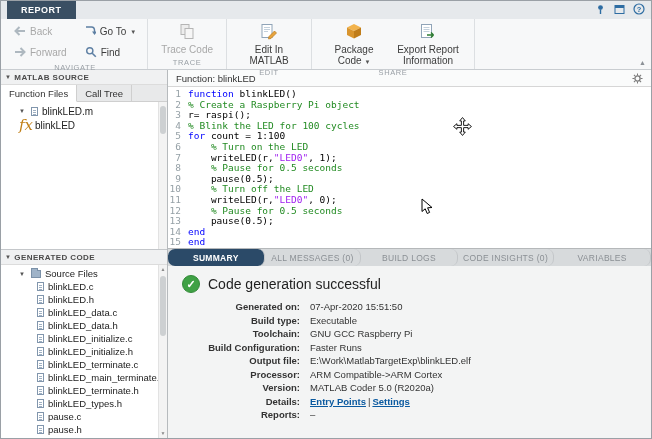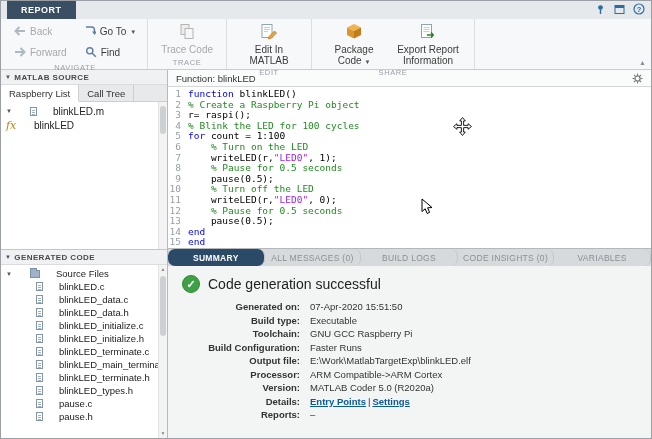--- a/index.html
+++ b/index.html
@@ -39,26 +39,26 @@
   .panel-header { height:15px; background:#f0f1f2; border-bottom:1px solid #dcdcdc; display:flex;
                   align-items:center; padding:0 4px; font-size:8px; font-weight:bold; color:#4a4a4a;
                   letter-spacing:.4px; flex:none; gap:3px; }
   .hdr-tri { font-size:6px; color:#555; }
 
   .source-panel { height:180px; flex:none; display:flex; flex-direction:column; border-bottom:1px solid #c4c7ca; }
   .src-tabs { height:17px; display:flex; background:#e8e9ea; border-bottom:1px solid #cfcfcf; flex:none; }
   .src-tab { padding:0 8px; display:flex; align-items:center; font-size:9.5px; color:#333; border-right:1px solid #cfcfcf; }
   .src-tab.active { background:#fff; margin-bottom:-1px; border-bottom:1px solid #fff; }
   .tree { flex:1; position:relative; background:#fff; padding-top:2px; overflow:hidden; }
-  .tree-row { display:flex; align-items:center; height:14px; padding-left:5px; font-size:10px; color:#222;
-              gap:16px; white-space:nowrap; }
+  .tree-row { display:flex; align-items:center; height:14px; padding-left:18px; font-size:10px; color:#222;
+              gap:4px; white-space:nowrap; }
   .gen .tree-row { height:13px; font-size:9.5px; }
   .expander { font-size:6px; color:#555; width:8px; flex:none; }
   .indent { width:14px; flex:none; }
-  .fx { font-family:"DejaVu Serif",serif; font-style:italic; font-size:11px; color:#c07f16; width:12px; flex:none; }
+  .fx { font-family:"DejaVu Serif",serif; font-style:italic; font-size:15px; color:#c07f16; width:12px; flex:none; }
   .file-icon { width:7px; height:9px; background:#fff; border:1px solid #8196ad; display:inline-block;
                position:relative; flex:none; }
   .file-icon::before { content:""; position:absolute; left:1px; top:2px; width:3px; height:1px;
                        background:#9fb0c2; box-shadow:0 2px 0 #9fb0c2, 0 4px 0 #9fb0c2; }
   .folder-icon { width:10px; height:8px; background:#9fb3c8; border:1px solid #7b91a8; position:relative; flex:none; }
   .folder-icon::before { content:""; position:absolute; left:-1px; top:-3px; width:5px; height:2px;
                          background:#9fb3c8; border:1px solid #7b91a8; border-bottom:none; }
 
   .vscroll { position:absolute; top:0; right:0; bottom:0; width:9px; background:#f3f3f3; border-left:1px solid #e2e2e2; }
   .vscroll .arr { height:9px; font-size:5px; color:#8b8b8b; text-align:center; line-height:9px; }
@@ -218,21 +218,21 @@
   <div class="main">
 
     <div class="left">
 
       <div class="source-panel">
         <div class="panel-header">
           <span class="hdr-tri">▼</span>
           <span>MATLAB SOURCE</span>
         </div>
         <div class="src-tabs">
-          <div class="src-tab active">Raspberry List</div>
+          <div class="src-tab active">Function Files</div>
           <div class="src-tab">Call Tree</div>
         </div>
         <div class="tree">
           <div class="tree-row">
             <span class="expander">▼</span>
             <span class="file-icon"></span>
             <span>blinkLED.m</span>
           </div>
           <div class="tree-row child">
             <span class="fx">fx</span>
@@ -253,20 +253,25 @@
           <div class="tree-row">
             <span class="expander">▼</span>
             <span class="folder-icon"></span>
             <span>Source Files</span>
           </div>
           <div>
               <div class="tree-row">
                 <span class="indent"></span>
                 <span class="file-icon"></span>
                 <span>blinkLED.c</span>
+              </div>
+              <div class="tree-row">
+                <span class="indent"></span>
+                <span class="file-icon"></span>
+                <span>blinkLED.h</span>
               </div>
               <div class="tree-row">
                 <span class="indent"></span>
                 <span class="file-icon"></span>
                 <span>blinkLED_data.c</span>
               </div>
               <div class="tree-row">
                 <span class="indent"></span>
                 <span class="file-icon"></span>
                 <span>blinkLED_data.h</span>

